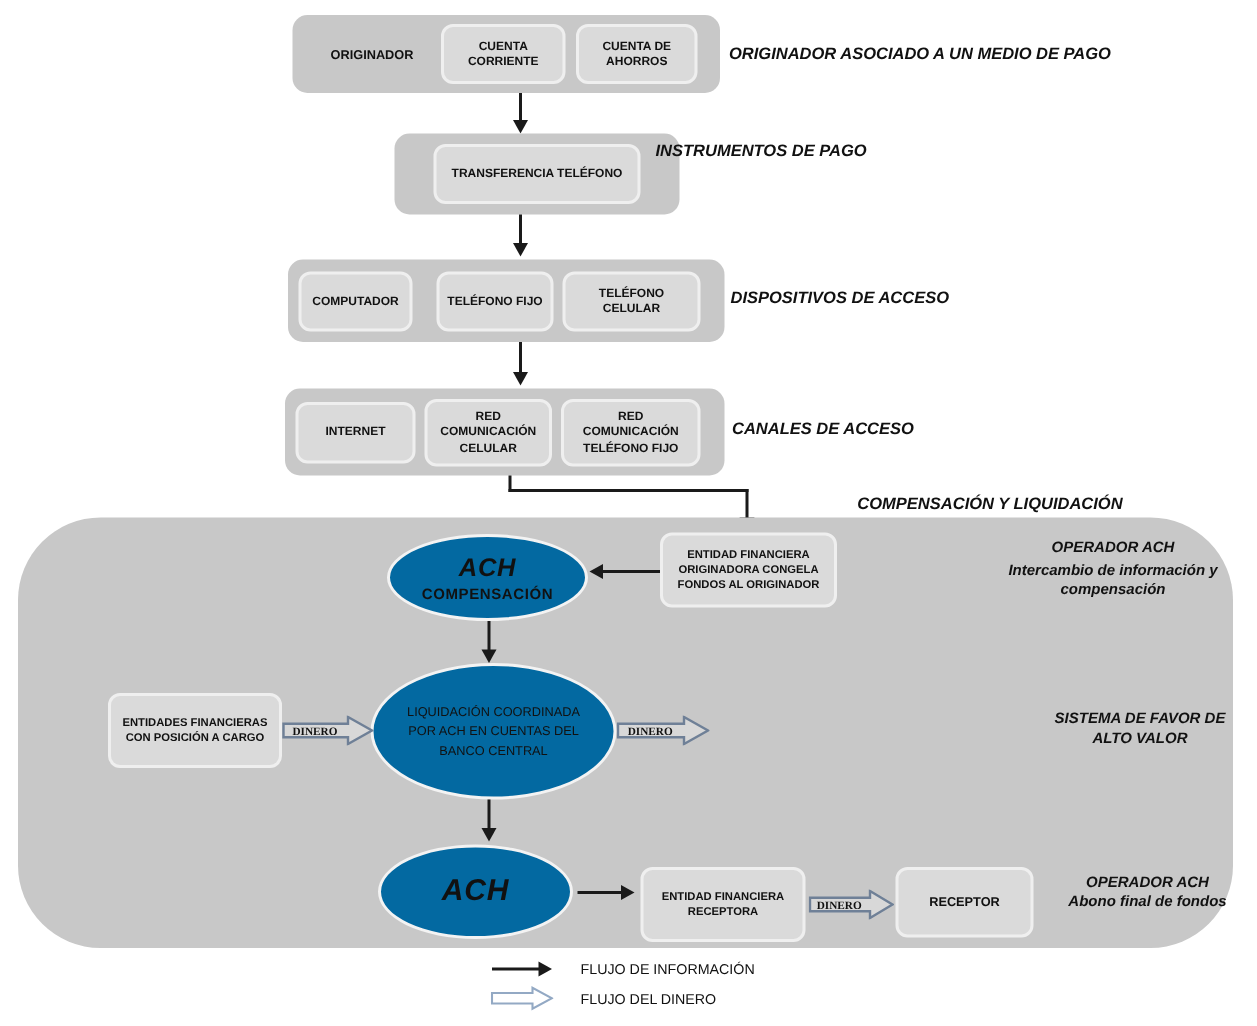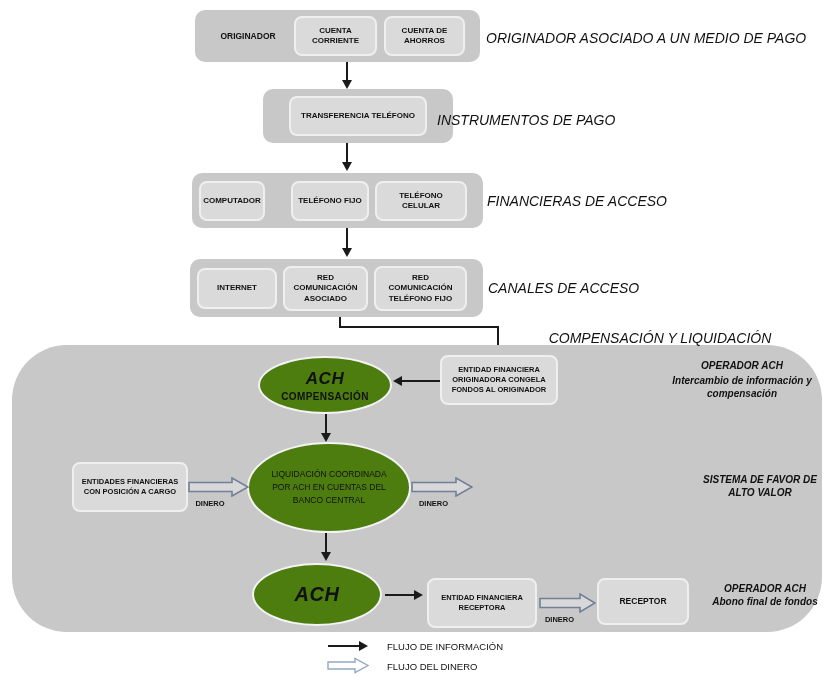--- a/index.html
+++ b/index.html
@@ -4,35 +4,35 @@
 <style>
   html,body{margin:0;padding:0;background:#fff;}
   #canvas{position:relative;width:838px;height:684px;background:#ffffff;overflow:hidden;
           font-family:"Liberation Sans",sans-serif;color:#111;}
   .row-container{position:absolute;background:#c8c8c8;border-radius:10px;}
   .inner-box{position:absolute;background:#dadada;border:2px solid #efefef;border-radius:8px;
              display:flex;align-items:center;justify-content:center;text-align:center;
              font-size:8px;font-weight:bold;line-height:1.3;padding:1px 3px;box-sizing:border-box;}
   .container-label{position:absolute;display:flex;align-items:center;justify-content:center;
              font-size:8.5px;font-weight:bold;text-align:center;}
-  .side-label{position:absolute;font-size:14px;font-weight:normal;font-style:italic;white-space:nowrap;}
-  .ellipse{position:absolute;background:#4d7c0f;border:2px solid #f3f3f3;border-radius:50%;
+  .side-label{position:absolute;font-size:11px;font-weight:bold;font-style:italic;white-space:nowrap;}
+  .ellipse{position:absolute;background:#0369a1;border:2px solid #f3f3f3;border-radius:50%;
            display:flex;flex-direction:column;align-items:center;justify-content:center;
            text-align:center;box-sizing:border-box;}
   .vline{position:absolute;width:2px;background:#1a1a1a;}
   .hline{position:absolute;height:2px;background:#1a1a1a;}
   .ah-down{position:absolute;width:0;height:0;border-left:5px solid transparent;
            border-right:5px solid transparent;border-top:9px solid #1a1a1a;}
   .ah-left{position:absolute;width:0;height:0;border-top:5px solid transparent;
            border-bottom:5px solid transparent;border-right:9px solid #1a1a1a;}
   .ah-right{position:absolute;width:0;height:0;border-top:5px solid transparent;
            border-bottom:5px solid transparent;border-left:9px solid #1a1a1a;}
   .money-arrow{position:absolute;}
-  .money-arrow .lbl{position:absolute;left:0;top:16px;height:100%;display:flex;align-items:center;
-           justify-content:center;font-size:7.5px;font-weight:bold;}
+  .money-arrow .lbl{position:absolute;left:0;top:0;height:100%;display:flex;align-items:center;
+           justify-content:center;font-size:7.5px;font-weight:bold;font-family:Liberation Serif, serif;}
   .big-container{position:absolute;left:12px;top:345px;width:810px;height:287px;
            background:#c8c8c8;border-radius:55px;}
   .op-label{position:absolute;text-align:center;font-style:italic;font-weight:bold;}
   .op-label .t{font-size:10px;margin-bottom:4px;}
   .op-label .c{font-size:10px;line-height:1.25;}
   .ach-name{font-size:17px;font-weight:bold;font-style:italic;letter-spacing:.5px;}
   .ach-cap{font-size:10px;font-weight:bold;letter-spacing:.4px;margin-top:2px;}
   .legend-text{position:absolute;font-size:9.5px;white-space:nowrap;}
 </style>
 </head>
@@ -46,38 +46,38 @@
     <div class="inner-box" style="left:189px;top:6px;width:81px;height:40px;">CUENTA DE AHORROS</div>
   </div>
   <div class="side-label" style="left:486px;top:30px;">ORIGINADOR ASOCIADO A UN MEDIO DE PAGO</div>
 
   <div class="vline" style="left:346px;top:62px;height:19px;"></div>
   <div class="ah-down" style="left:342px;top:80px;"></div>
 
   <div class="row-container" style="left:263px;top:89px;width:190px;height:54px;">
     <div class="inner-box" style="left:26px;top:7px;width:138px;height:40px;">TRANSFERENCIA TELÉFONO</div>
   </div>
-  <div class="side-label" style="left:437px;top:112px;">INSTRUMENTOS DE PAGO</div>
+  <div class="side-label" style="left:437px;top:95px;">INSTRUMENTOS DE PAGO</div>
 
   <div class="vline" style="left:346px;top:143px;height:20px;"></div>
   <div class="ah-down" style="left:342px;top:162px;"></div>
 
   <div class="row-container" style="left:192px;top:173px;width:291px;height:55px;">
-    <div class="inner-box" style="left:7px;top:8px;width:66px;height:40px;">COMPUTADOR</div>
+    <div class="inner-box" style="left:7px;top:8px;width:76px;height:40px;">COMPUTADOR</div>
     <div class="inner-box" style="left:99px;top:8px;width:78px;height:40px;">TELÉFONO FIJO</div>
     <div class="inner-box" style="left:183px;top:8px;width:92px;height:40px;">TELÉFONO CELULAR</div>
   </div>
-  <div class="side-label" style="left:487px;top:193px;">FINANCIERAS DE ACCESO</div>
+  <div class="side-label" style="left:487px;top:193px;">DISPOSITIVOS DE ACCESO</div>
 
   <div class="vline" style="left:346px;top:228px;height:21px;"></div>
   <div class="ah-down" style="left:342px;top:248px;"></div>
 
   <div class="row-container" style="left:190px;top:259px;width:293px;height:58px;">
     <div class="inner-box" style="left:7px;top:9px;width:80px;height:41px;">INTERNET</div>
-    <div class="inner-box" style="left:93px;top:7px;width:85px;height:45px;">RED COMUNICACIÓN ASOCIADO</div>
+    <div class="inner-box" style="left:93px;top:7px;width:85px;height:45px;">RED COMUNICACIÓN CELULAR</div>
     <div class="inner-box" style="left:184px;top:7px;width:93px;height:45px;">RED COMUNICACIÓN TELÉFONO FIJO</div>
   </div>
   <div class="side-label" style="left:488px;top:280px;">CANALES DE ACCESO</div>
 
   <div class="vline" style="left:339px;top:317px;height:11px;"></div>
   <div class="hline" style="left:339px;top:326px;width:160px;"></div>
   <div class="vline" style="left:497px;top:326px;height:20px;"></div>
   <div class="ah-down" style="left:493px;top:345px;"></div>
 
   <div class="big-container"></div>

